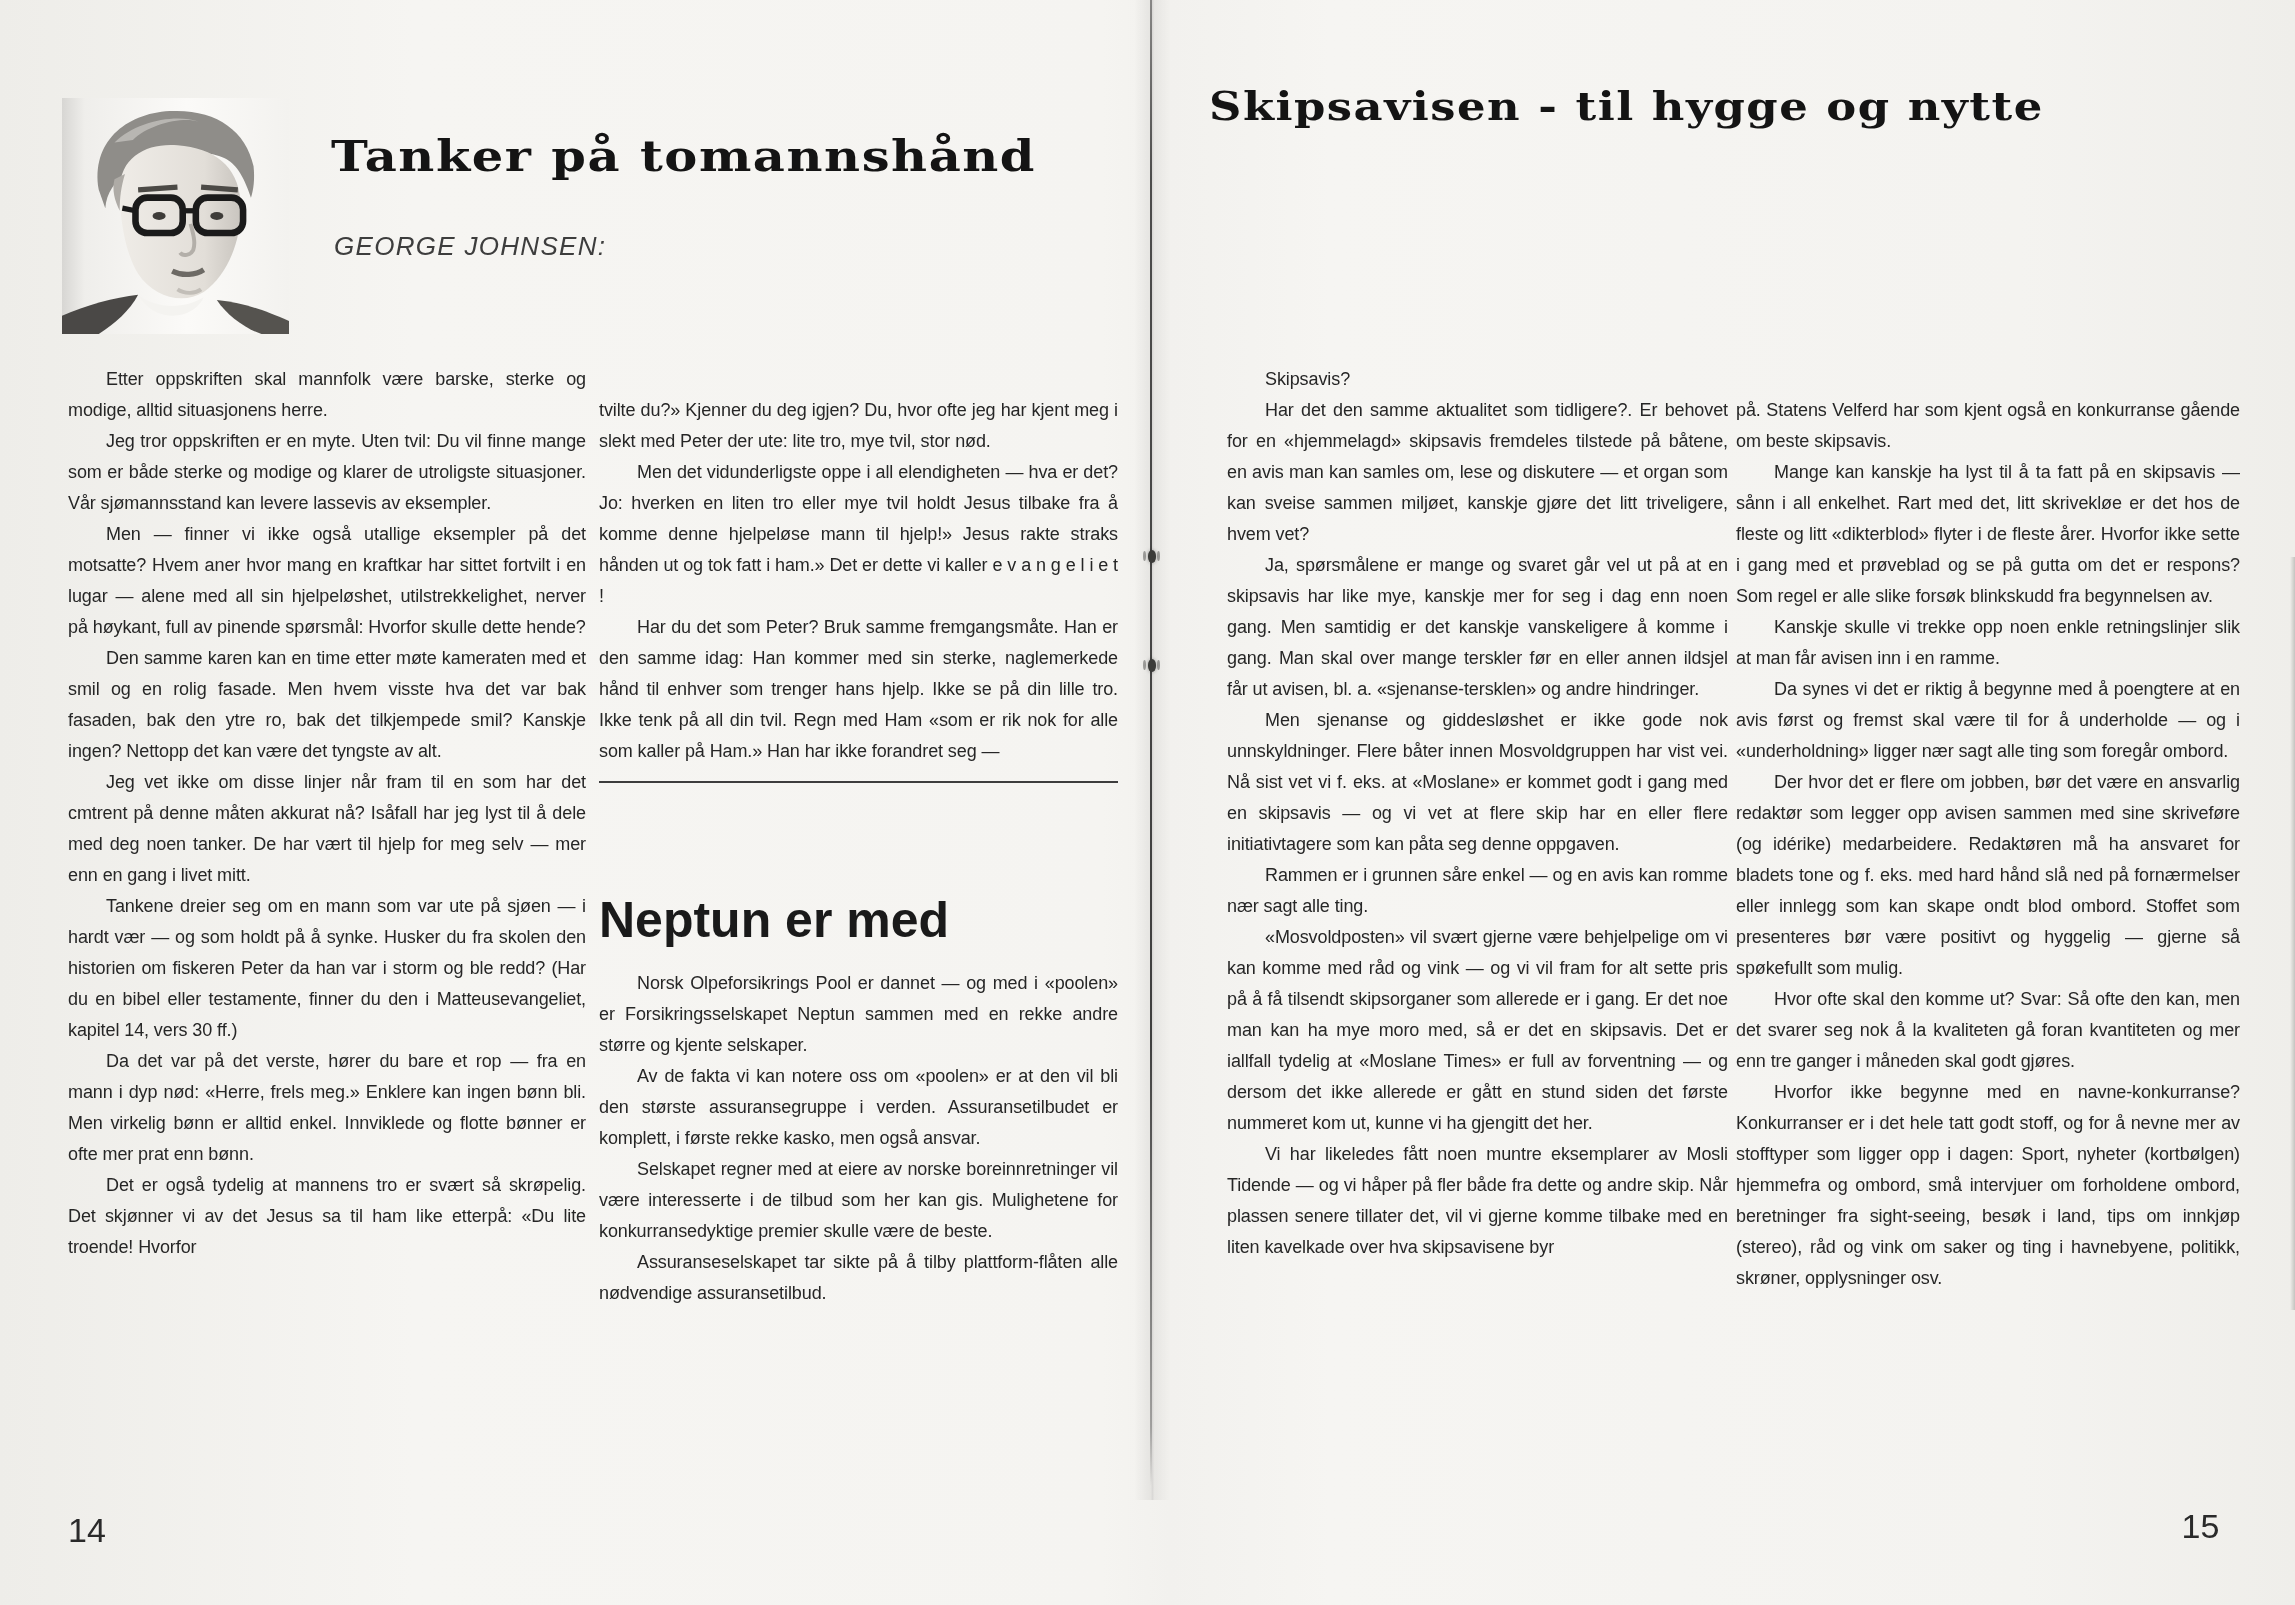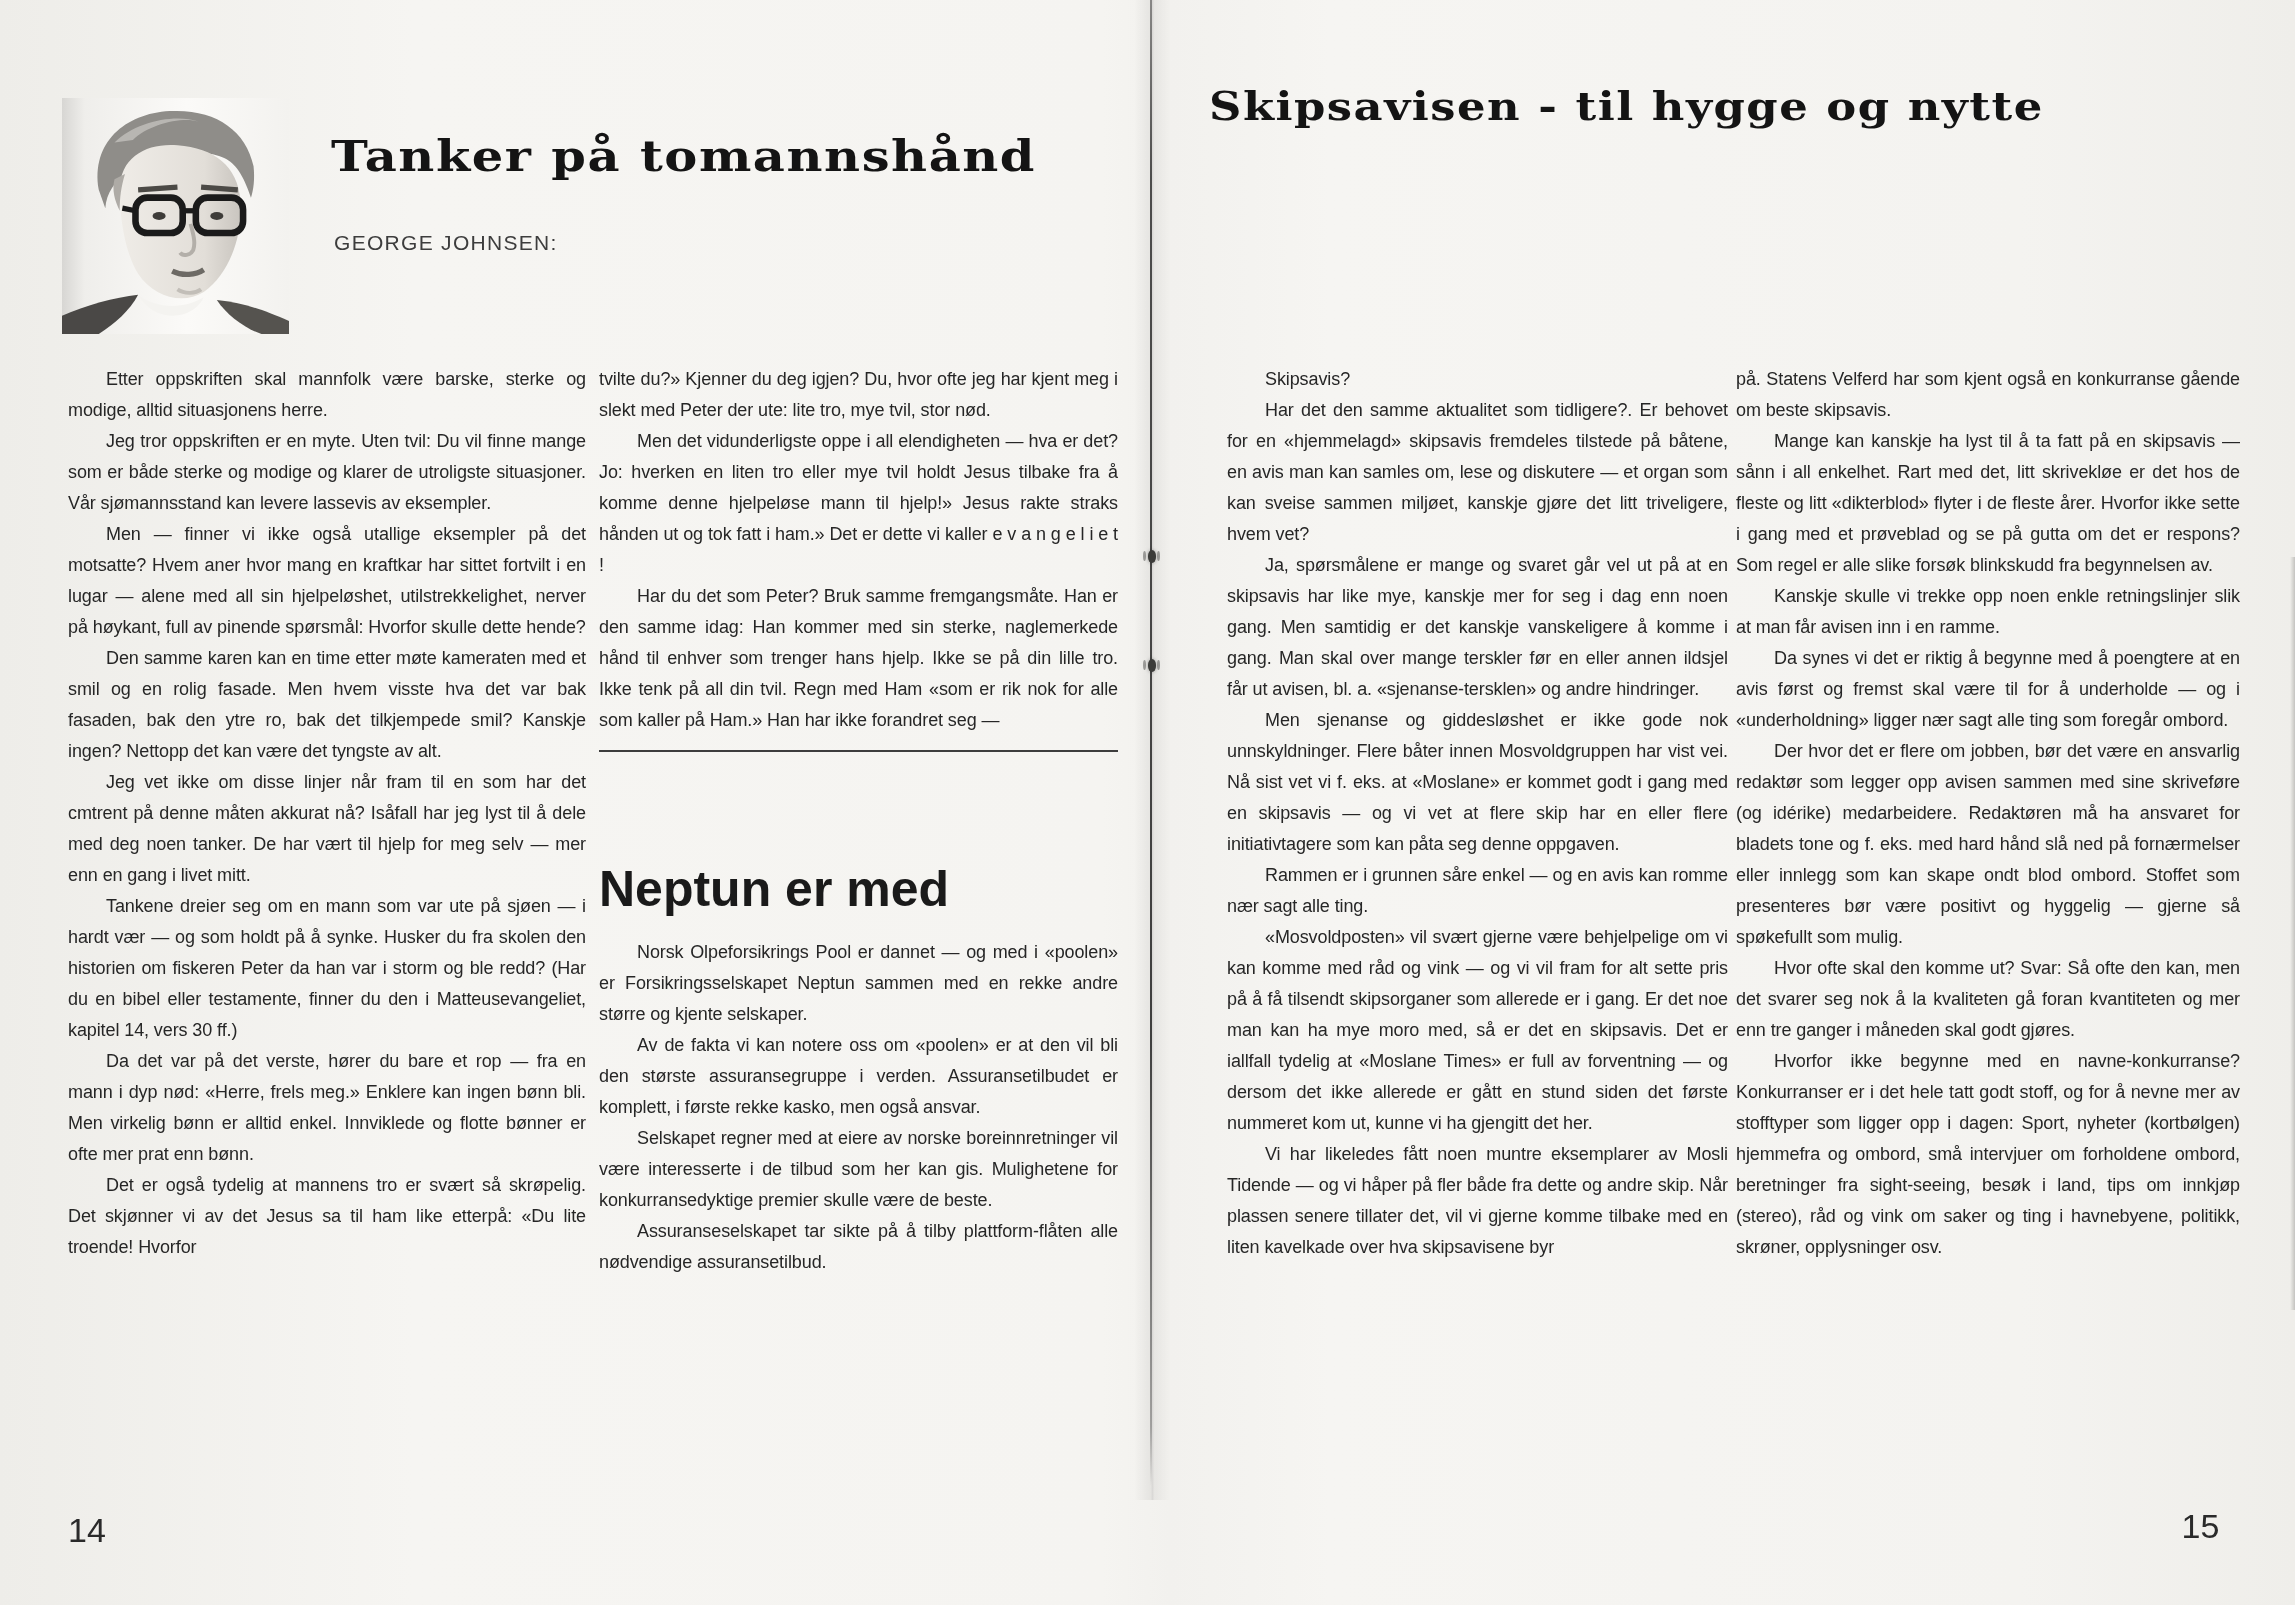--- a/index.html
+++ b/index.html
@@ -23,34 +23,34 @@
   .staple::before { left:0; } .staple::after { right:0; }
   .edge-right { position:absolute; right:0; top:557px; width:5.2px; height:753px;
     background:linear-gradient(90deg, rgba(0,0,0,0) 0%, rgba(0,0,0,.18) 100%); }
 
   
   .slab { font-family:"DejaVu Serif", serif; font-weight:bold; color:#141414; white-space:nowrap; }
   .title-left  { position:absolute; left:331px; top:132px; font-size:42px; letter-spacing:1.3px;
                  transform:scaleX(1.18); transform-origin:left top; }
   .title-right { position:absolute; left:1209px; top:83px; font-size:39px; letter-spacing:1.3px;
                  transform:scaleX(1.15); transform-origin:left top; }
-  .byline { position:absolute; left:334px; top:231px; font-size:21px; letter-spacing:1.3px; color:#3d3d3d; }
+  .byline { position:absolute; left:334px; top:231px; font-size:26px; letter-spacing:1.3px; color:#3d3d3d;font-style:italic; }
 
   .subhead { font-size:50px; font-weight:bold; color:#1a1a1a; letter-spacing:0; line-height:39px; }
 
   
   .col { position:absolute; top:364px; }
   .col-l1 { left:68px;  width:518px; }
   .col-l2 { left:599px;  width:519px; }
   .col-r1 { left:1227px; width:501px; }
   .col-r2 { left:1736px; width:504px; }
 
   .para { font-size:18px; line-height:31px; text-align:justify; text-indent:38px;
           letter-spacing:-0.1px; color:#262626; }
-  .para.cont { text-indent:0; }
+  .para.cont { text-indent:0;margin-top:31px; }
 
   .divider { border:none; border-top:2px solid #3d3d3d; margin-top:14.4px; width:100%; }
   .second-head { margin-top:118px; }
   .second-paras { margin-top:27.5px; }
 
   .pagenum { position:absolute; font-size:34px; color:#2a2a2a;text-align:center; }
   .pagenum-left  { left:68px; top:1511px; }
   .pagenum-right { left:2162px; top:1507px; width:77px; text-align:center; }
 
   .photo { position:absolute; left:62px; top:98px; width:227px; height:236px; }

